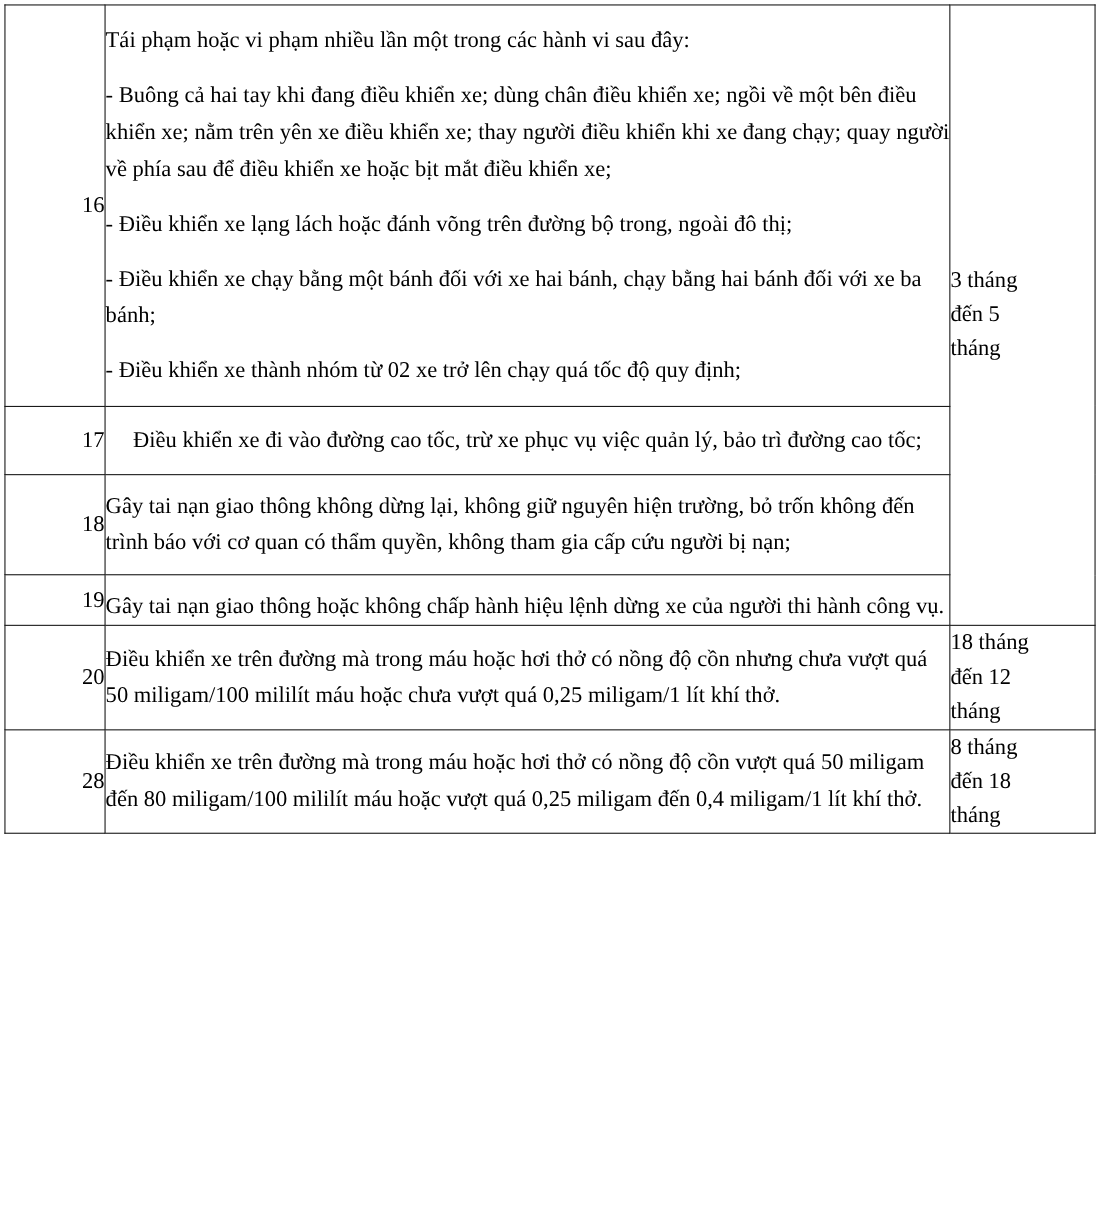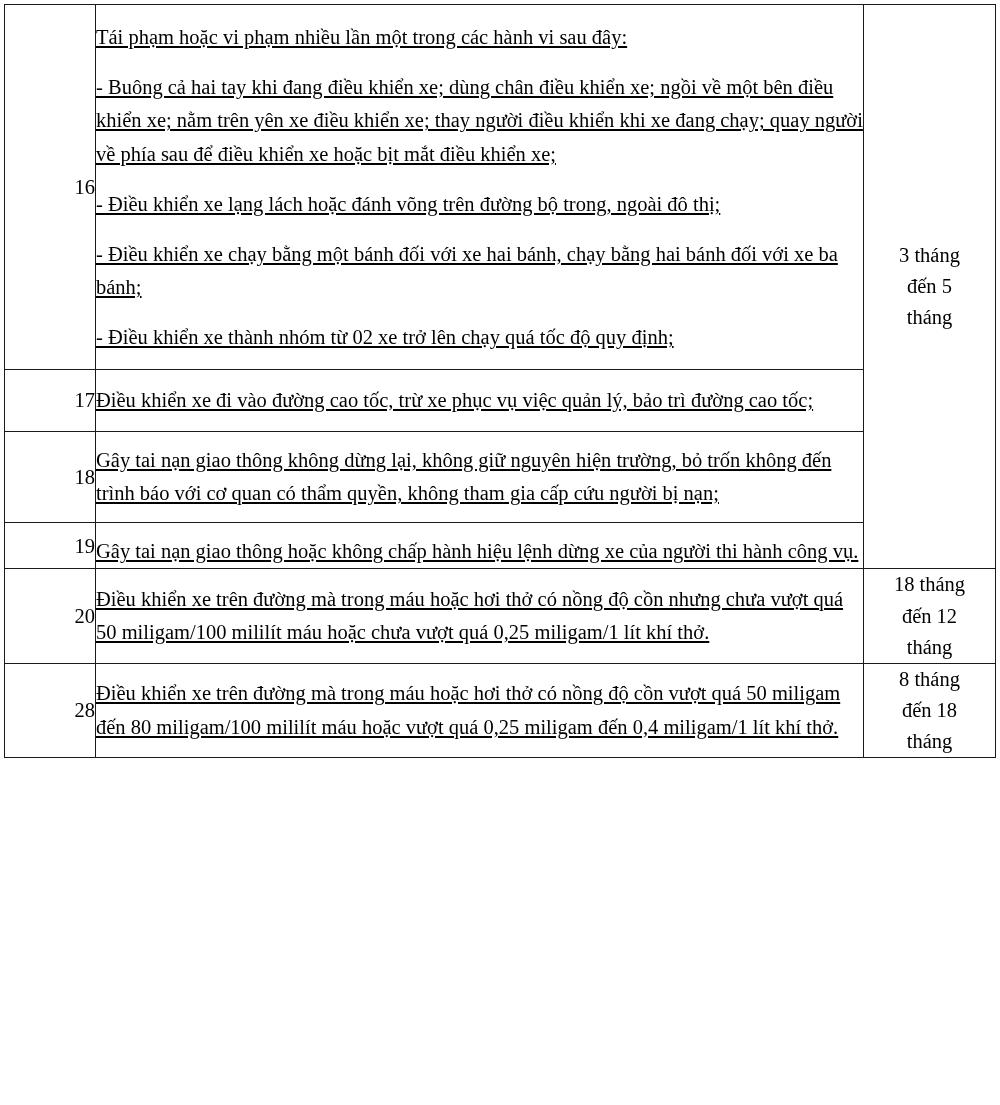--- a/index.html
+++ b/index.html
@@ -40,35 +40,33 @@
     font-size: 20.5px;
     line-height: 1.2;
   }
   td.cell-act {
     padding: 10px 14px 10px 20px;
     font-size: 20.5px;
     line-height: 1.62;
     text-align: left;
   }
   td.cell-dur {
-    text-align: center;
     font-size: 20.5px;
     line-height: 1.52;
     padding: 6px 4px;
   }
   .para {
     margin: 0 0 17px 0;
-    text-decoration: underline;
   }
   .para:last-child {
     margin-bottom: 0;
   }
   .dur-line { display: block; white-space: nowrap; }
   .row16 .cell-act { padding-top: 16px; padding-bottom: 14px; }
-  .row17 .cell-act { padding-top: 14px; padding-bottom: 14px; }
+  .row17 .cell-act { padding-top: 14px; padding-bottom: 14px; text-align: center; }
   .row18 .cell-act { padding-top: 12px; padding-bottom: 12px; }
   .row19 .cell-act { padding-top: 12px; padding-bottom: 0; }
   .row20 .cell-act { padding-top: 12px; padding-bottom: 12px; }
   .row21 .cell-act { padding-top: 12px; padding-bottom: 12px; }
 </style>
 </head>
 <body>
 
 <div class="page">
   <table class="penalty-table">

